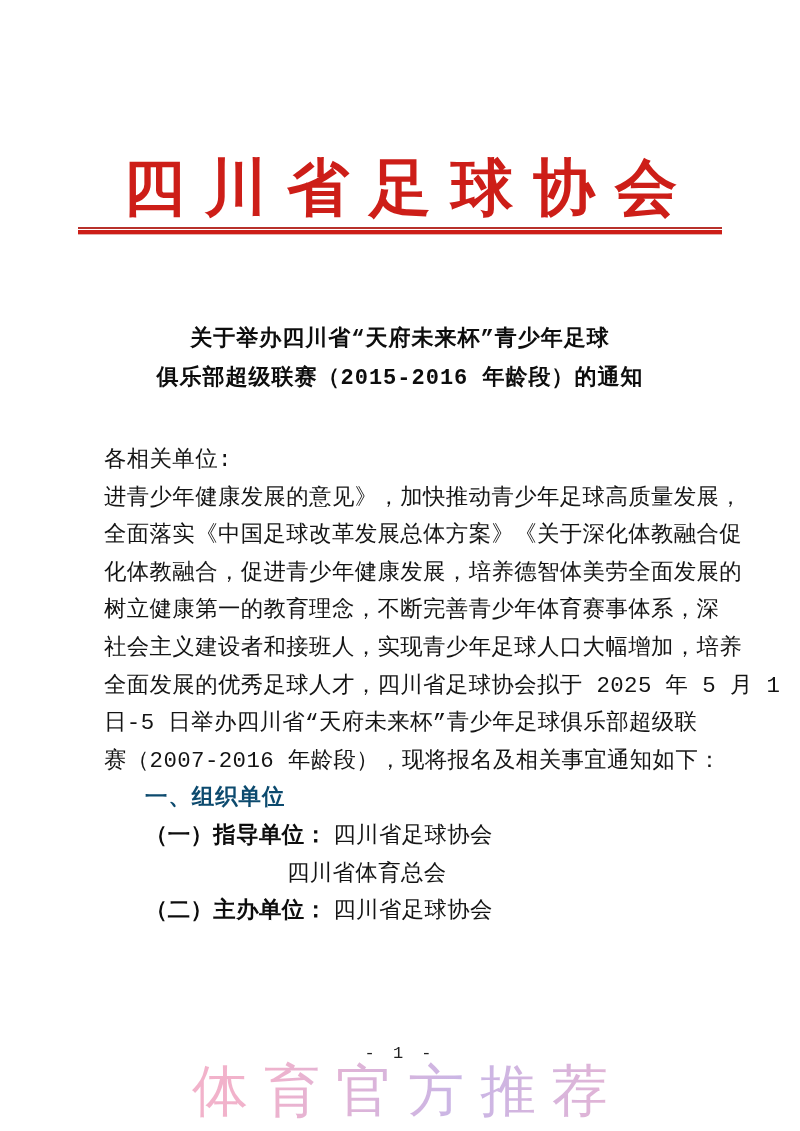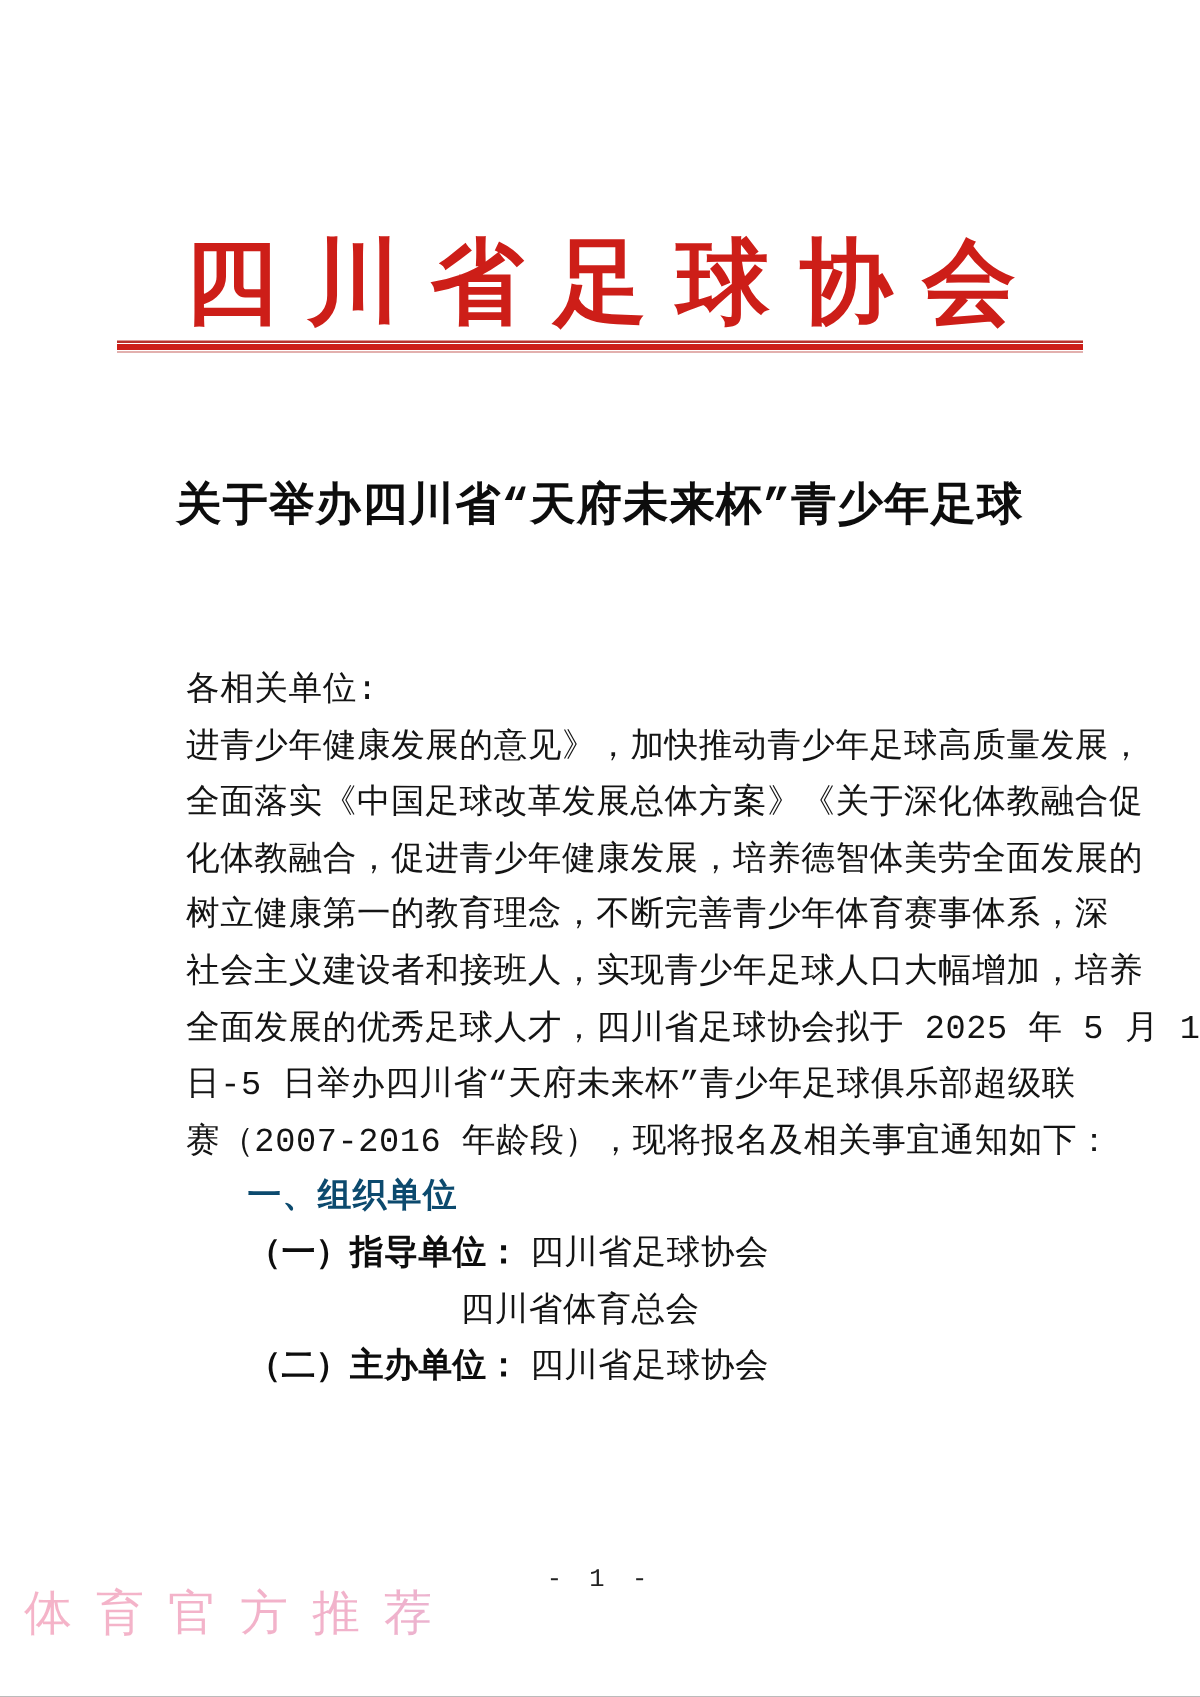--- a/index.html
+++ b/index.html
@@ -29,31 +29,30 @@
       #cd1e18 2.5px, #cd1e18 6.5px,
       #ffffff 6.5px, #ffffff 7.2px,
       #e2b0ae 7.2px, #e2b0ae 8.2px,
       #ffffff 8.2px
     );
   }
   
   .doc-title {
     position:absolute; top:320px; left:60px; width:680px;
     text-align:center;
-    font-size:30px; font-weight:bold; line-height:39px;
+    font-size:22px; font-weight:bold; line-height:39px;
     color:#0d0d0d;
     letter-spacing:1px;
   }
   
   .body-text {
     position:absolute; top:442px; left:104px; width:598px;
     font-size:22.4px; line-height:37.6px;
     color:#141414;
     letter-spacing:0.4px;
-    margin-left:20px;
   }
   .body-line { white-space:nowrap; }
   .indent { text-indent:2em; }
   .section-heading {
     padding-left:41px;
     font-weight:bold;
     letter-spacing:1px;
     color:#0c4a6e;
   }
   .org-item { padding-left:41px; white-space:nowrap; }
@@ -62,39 +61,41 @@
   .org-continuation { padding-left:183px; white-space:nowrap; }
   
   .page-number {
     position:absolute; top:1044px; left:0; width:100%;
     text-align:center;
     font-size:17px; letter-spacing:4px;
     color:#222;
   }
   .watermark {
     position:absolute; top:1054px; left:0; width:100%;
-    font-size:32px; letter-spacing:16px; text-indent:16px;
+    text-align:center;
+    font-size:56px; letter-spacing:16px; text-indent:16px;
     white-space:nowrap;
     background:linear-gradient(100deg,#f5b4c8 0%,#f1b2cb 32%,#c9b6e6 58%,#e0b4d6 75%,#f2b4ca 100%);
     -webkit-background-clip:text; background-clip:text;
     color:transparent;
     pointer-events:none;
   }
 </style>
 </head>
 <body>
 
 <div class="page">
 
   <div class="letterhead" style="color:#cd1e18">四川省足球协会</div>
 
   <div class="letterhead-rule"></div>
 
   <div class="doc-title">
     <div>关于举办四川省“天府未来杯”青少年足球</div>
+    <div>俱乐部超级联赛（2015-2016 年龄段）的通知</div>
   </div>
 
   <div class="body-text">
     <div class="body-line">各相关单位:</div>
     <div class="body-line">进青少年健康发展的意见》，加快推动青少年足球高质量发展，</div>
     <div class="body-line">全面落实《中国足球改革发展总体方案》《关于深化体教融合促</div>
     <div class="body-line">化体教融合，促进青少年健康发展，培养德智体美劳全面发展的</div>
     <div class="body-line">树立健康第一的教育理念，不断完善青少年体育赛事体系，深</div>
     <div class="body-line">社会主义建设者和接班人，实现青少年足球人口大幅增加，培养</div>
     <div class="body-line">全面发展的优秀足球人才，四川省足球协会拟于 2025 年 5 月 1</div>

